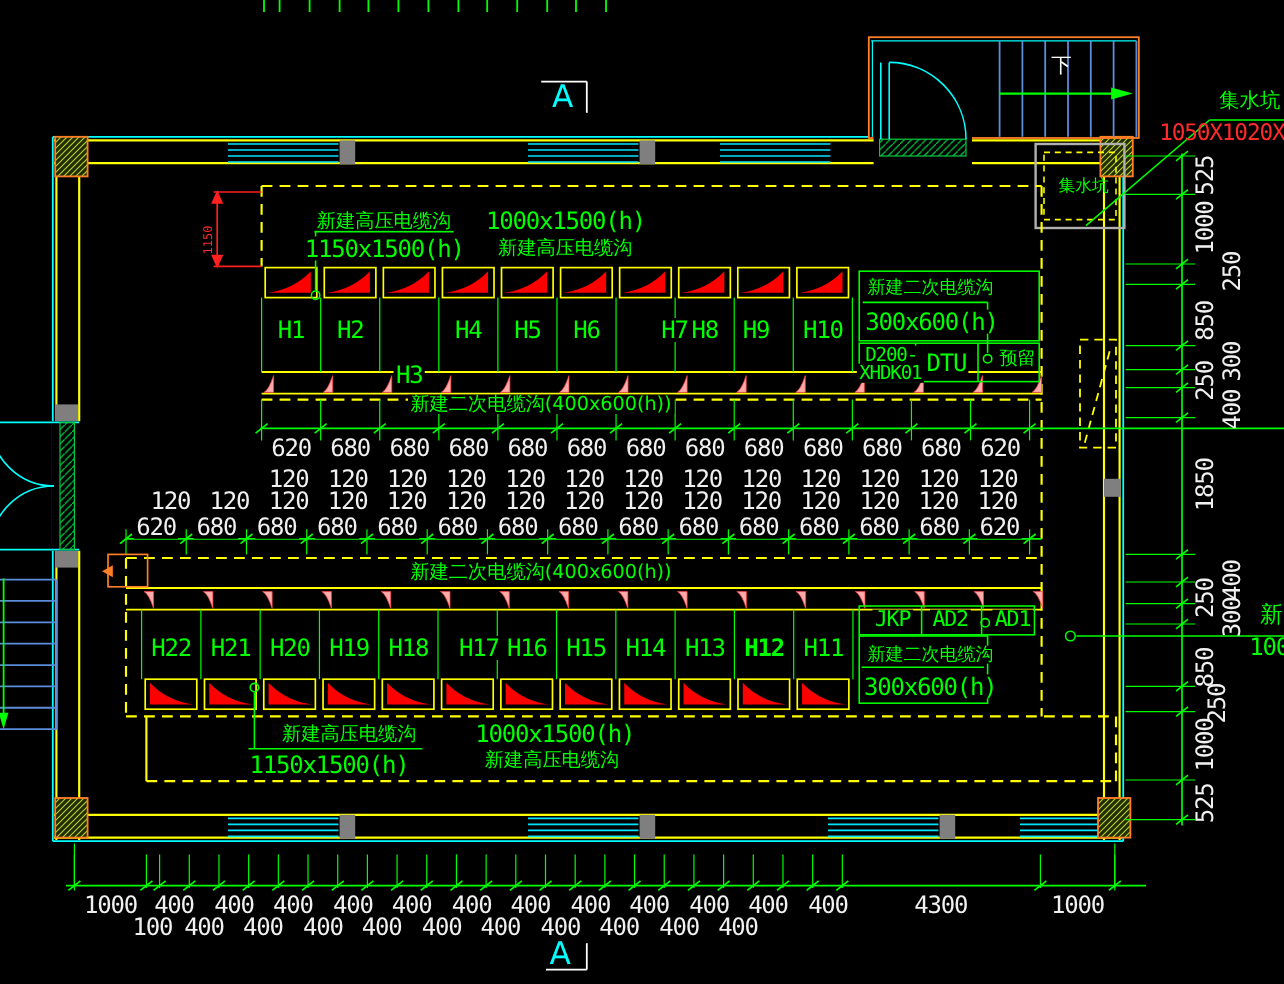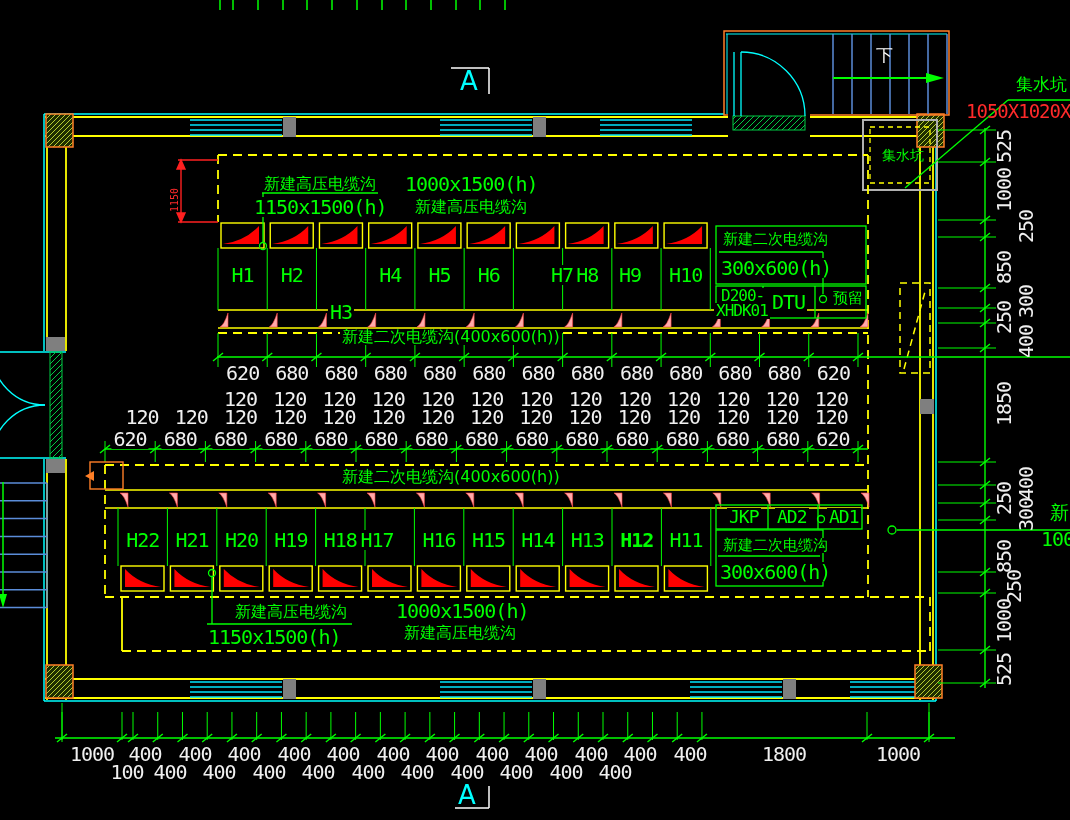--- a/index.html
+++ b/index.html
@@ -553,21 +553,21 @@
       <span class="t mono-grn bg ctr" style="left: 488.75px; top: 265px;">H6</span>
       <span class="t mono-grn bg ctr" style="left: 562px; top: 265px;">H7</span>
       <span class="t mono-grn bg ctr" style="left: 587.21px; top: 265px;">H8</span>
       <span class="t mono-grn bg ctr" style="left: 630px; top: 265px;">H9</span>
       <span class="t mono-grn bg ctr" style="left: 685.67px; top: 265px;">H10</span>
       <span class="t mono-grn bg ctr" style="left: 142.7px; top: 530px;">H22</span>
       <span class="t mono-grn bg ctr" style="left: 192.1px; top: 530px;">H21</span>
       <span class="t mono-grn bg ctr" style="left: 241.5px; top: 530px;">H20</span>
       <span class="t mono-grn bg ctr" style="left: 290.9px; top: 530px;">H19</span>
       <span class="t mono-grn bg ctr" style="left: 340.3px; top: 530px;">H18</span>
-      <span class="t mono-grn bg ctr" style="left: 377px; top: 530px;">H17</span>
+      <span class="t mono-grn bg ctr" style="left: 399px; top: 530px;">H17</span>
       <span class="t mono-grn bg ctr" style="left: 439.1px; top: 530px;">H16</span>
       <span class="t mono-grn bg ctr" style="left: 488.5px; top: 530px;">H15</span>
       <span class="t mono-grn bg ctr" style="left: 537.9px; top: 530px;">H14</span>
       <span class="t mono-grn bg ctr" style="left: 587.3px; top: 530px;">H13</span>
       <span class="t mono-grn bg ctr" style="left: 636.7px; top: 530px; font-weight: bold;">H12</span>
       <span class="t mono-grn bg ctr" style="left: 686.1px; top: 530px;">H11</span>
       <span class="t num bg ctr" style="left: 242.615px; top: 363px;">620</span>
       <span class="t num bg ctr" style="left: 291.845px; top: 363px;">680</span>
       <span class="t num bg ctr" style="left: 341.075px; top: 363px;">680</span>
       <span class="t num bg ctr" style="left: 390.305px; top: 363px;">680</span>
@@ -629,21 +629,21 @@
       <span class="t num bg ctr" style="left: 244px; top: 744px;">400</span>
       <span class="t num bg ctr" style="left: 294px; top: 744px;">400</span>
       <span class="t num bg ctr" style="left: 343px; top: 744px;">400</span>
       <span class="t num bg ctr" style="left: 393px; top: 744px;">400</span>
       <span class="t num bg ctr" style="left: 442px; top: 744px;">400</span>
       <span class="t num bg ctr" style="left: 492px; top: 744px;">400</span>
       <span class="t num bg ctr" style="left: 541px; top: 744px;">400</span>
       <span class="t num bg ctr" style="left: 591px; top: 744px;">400</span>
       <span class="t num bg ctr" style="left: 640px; top: 744px;">400</span>
       <span class="t num bg ctr" style="left: 690px; top: 744px;">400</span>
-      <span class="t num bg ctr" style="left: 784px; top: 744px;">1800</span>
+      <span class="t num bg ctr" style="left: 784px; top: 744px;">4300</span>
       <span class="t num bg ctr" style="left: 898px; top: 744px;">1000</span>
       <span class="t num bg ctr" style="left: 127px; top: 762px;">100</span>
       <span class="t num bg ctr" style="left: 170px; top: 762px;">400</span>
       <span class="t num bg ctr" style="left: 219px; top: 762px;">400</span>
       <span class="t num bg ctr" style="left: 269px; top: 762px;">400</span>
       <span class="t num bg ctr" style="left: 318px; top: 762px;">400</span>
       <span class="t num bg ctr" style="left: 368px; top: 762px;">400</span>
       <span class="t num bg ctr" style="left: 417px; top: 762px;">400</span>
       <span class="t num bg ctr" style="left: 467px; top: 762px;">400</span>
       <span class="t num bg ctr" style="left: 516px; top: 762px;">400</span>

